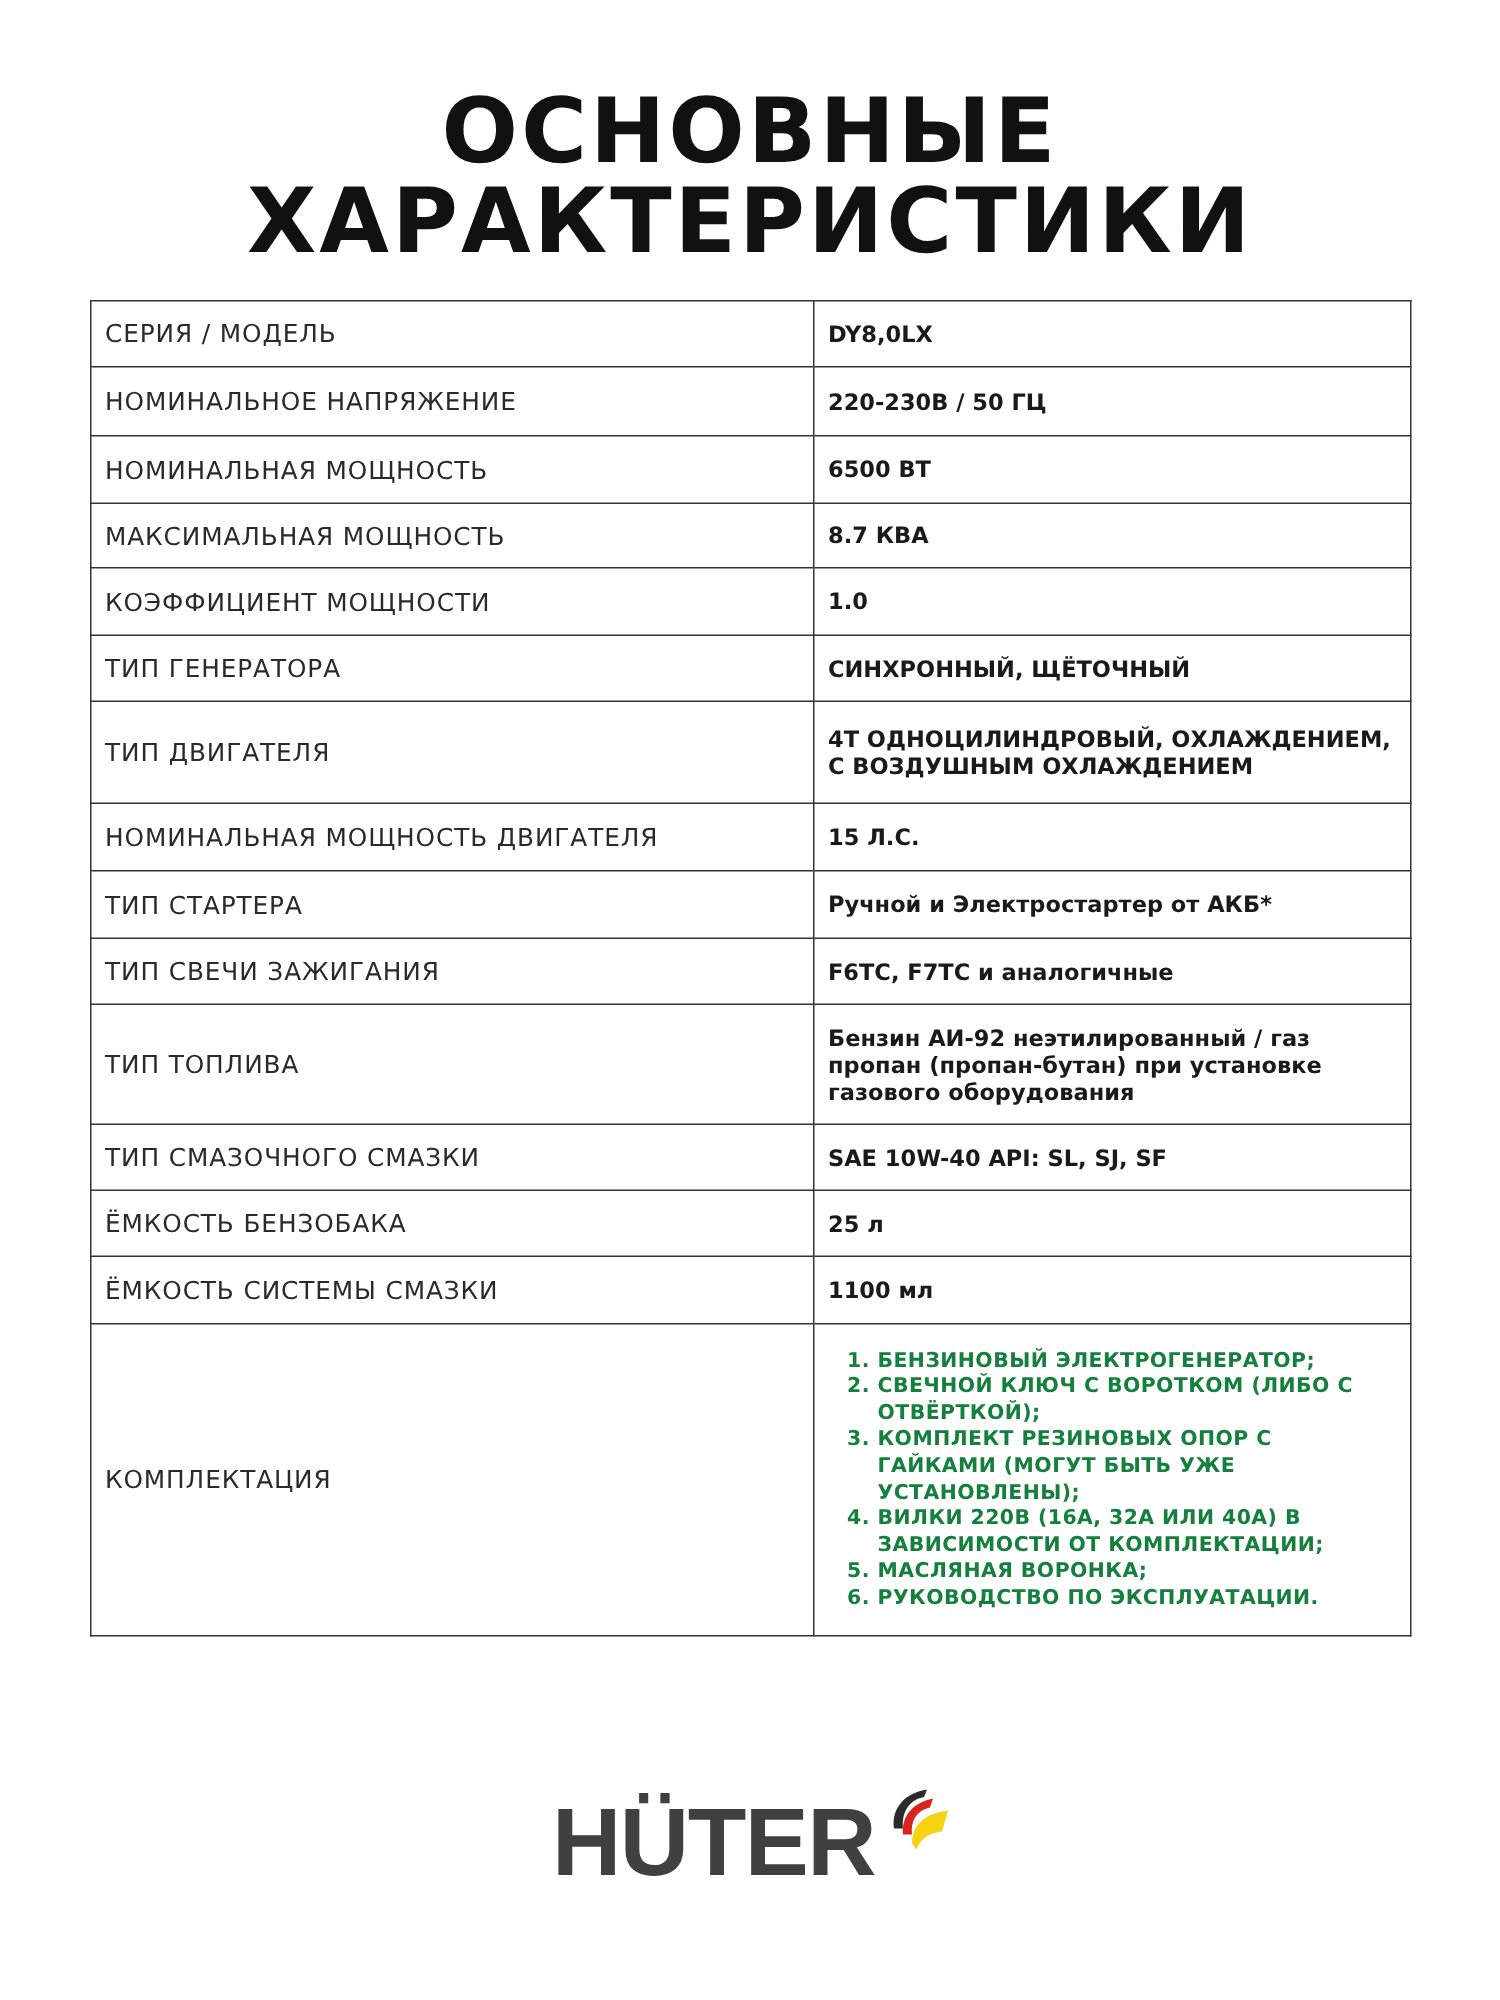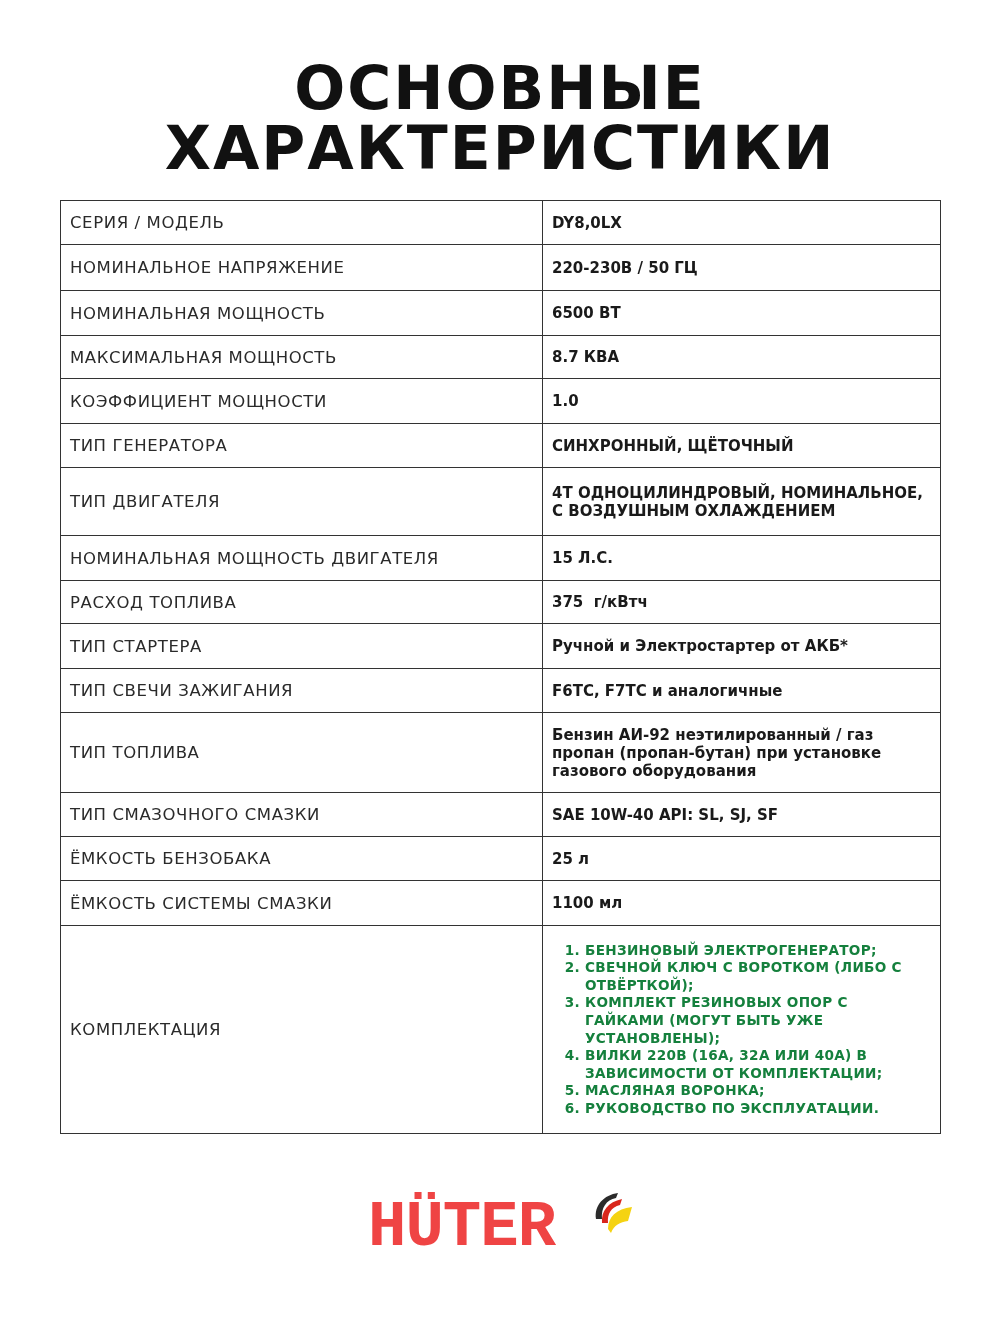--- a/index.html
+++ b/index.html
@@ -12,22 +12,22 @@
                  border-collapse: collapse; table-layout: fixed; }
     table.spec td { border: 1.5px solid #333; padding: 0 9px; vertical-align: middle; margin-left: 24px; }
     td.key { width: 463px; font-size: 16.5px; letter-spacing: 0.6px; color: #2a2a2a;
              font-family: "DejaVu Sans", sans-serif; }
     td.val { font-size: 15px; font-weight: bold; color: #1a1a1a; padding-left: 18px;
              line-height: 18px; font-family: "DejaVu Sans", sans-serif; }
     ol.kit { margin: 0; padding: 0 0 0 30px; font-size: 13.6px; font-weight: bold;
              color: #15803d; line-height: 17.6px; letter-spacing: 0.3px; }
     ol.kit li { padding-left: 0; }
     .logo { position: absolute; left: 368px; top: 1185px; width: 270px; height: 90px; }
-    .logo-text { position: absolute; left: 0; top: 0; font-family: Liberation Mono, monospace;
-                 font-weight: bold; font-size: 64px; color: #ef4444; letter-spacing: -1px; line-height: 86px; }
+    .logo-text { position: absolute; left: 0; top: 0; font-family: Liberation Sans, sans-serif;
+                 font-weight: bold; font-size: 64px; color: #404040; letter-spacing: -1px; line-height: 86px; }
     .flag { position: absolute; left: 218px; top: 4px; width: 50px; height: 50px; }
   </style>
 </head>
 <body>
 
 <div class="title">ОСНОВНЫЕ ХАРАКТЕРИСТИКИ</div>
 
 <table class="spec">
   <tbody>
     <tr style="height:44px">
@@ -50,31 +50,27 @@
         <td class="key">КОЭФФИЦИЕНТ МОЩНОСТИ</td>
         <td class="val">1.0</td>
       </tr>
     <tr style="height:44px">
         <td class="key">ТИП ГЕНЕРАТОРА</td>
         <td class="val">СИНХРОННЫЙ, ЩЁТОЧНЫЙ</td>
       </tr>
     <tr style="height:68px">
         <td class="key">ТИП ДВИГАТЕЛЯ</td>
         <td class="val">
-          <div>4Т ОДНОЦИЛИНДРОВЫЙ, НОМИНАЛЬНОЕ,</div>
+          <div>4Т ОДНОЦИЛИНДРОВЫЙ, ОХЛАЖДЕНИЕМ,</div>
           <div>С ВОЗДУШНЫМ ОХЛАЖДЕНИЕМ</div>
         </td>
       </tr>
     <tr style="height:45px">
         <td class="key">НОМИНАЛЬНАЯ МОЩНОСТЬ ДВИГАТЕЛЯ</td>
         <td class="val">15 Л.С.</td>
-      </tr>
-    <tr style="height:43px">
-        <td class="key">РАСХОД ТОПЛИВА</td>
-        <td class="val" style="white-space:pre">375  г/кВтч</td>
       </tr>
     <tr style="height:45px">
         <td class="key">ТИП СТАРТЕРА</td>
         <td class="val">Ручной и Электростартер от АКБ*</td>
       </tr>
     <tr style="height:44px">
         <td class="key">ТИП СВЕЧИ ЗАЖИГАНИЯ</td>
         <td class="val">F6TC, F7TC и аналогичные</td>
       </tr>
     <tr style="height:80px">

